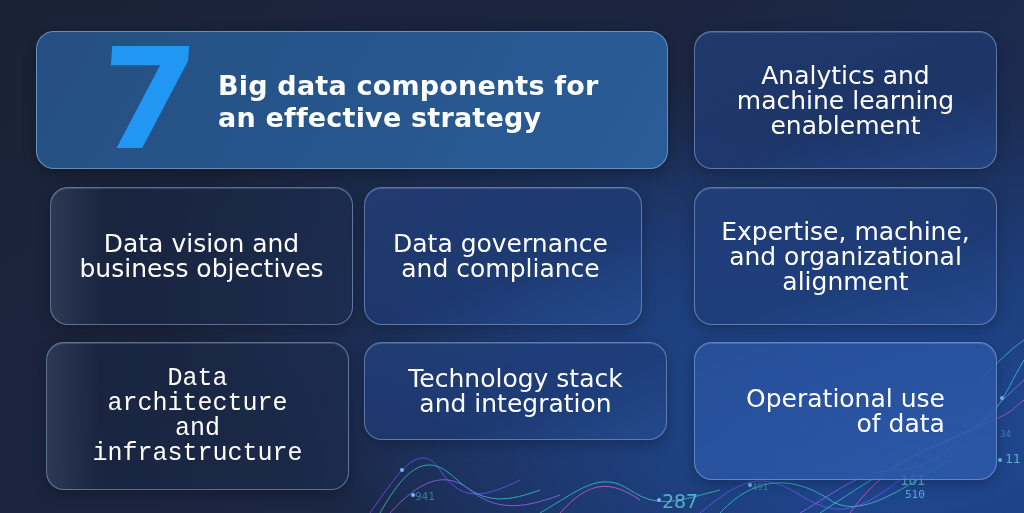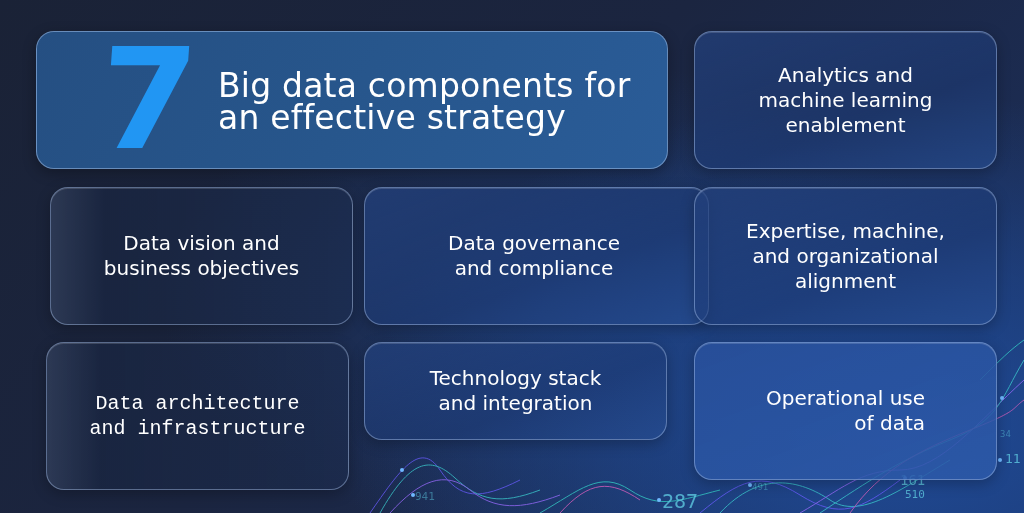--- a/index.html
+++ b/index.html
@@ -18,21 +18,21 @@
     }
     .card {
       position: absolute;
       border-radius: 18px;
       border: 1.5px solid rgba(170, 195, 235, 0.45);
       background: linear-gradient(160deg, rgba(80,110,160,0.22) 0%, rgba(40,70,130,0.12) 60%, rgba(50,90,160,0.18) 100%);
       box-shadow: inset 0 1px 0 rgba(255,255,255,0.15), 0 4px 14px rgba(0,0,0,0.25);
       display: flex; align-items: center; justify-content: center;
       text-align: center;
       color: #ffffff;
-      font-size: 20px;
+      font-size: 25px;
       line-height: 25px;
       padding: 0 24px;
       white-space: pre-line;
     }
     .card.dark {
       background: linear-gradient(90deg, rgba(60,75,105,0.55) 0%, rgba(25,38,66,0.65) 18%, rgba(28,45,80,0.55) 100%);
       margin-left: 16px;
     }
     .card.mid {
       background: linear-gradient(160deg, rgba(35,65,125,0.75) 0%, rgba(30,60,120,0.6) 60%, rgba(40,80,150,0.6) 100%);
@@ -51,21 +51,21 @@
     .hero-number {
       position: absolute; left: 62px; top: 8px;
       font-family: "DejaVu Sans", sans-serif;
       font-weight: bold;
       font-size: 140px; line-height: 120px;
       color: #2196f3;
       transform: skewX(-4deg);
     }
     .hero-title {
       position: absolute; left: 181px; top: 38px;
-      font-size: 33px; line-height: 32px; font-weight: normal;
+      font-size: 27px; line-height: 32px; font-weight: bold;
       color: #ffffff;
       white-space: pre-line;
       letter-spacing: 0.2px;
     }
   </style>
 </head>
 <body>
 
 <svg class="deco" viewBox="0 0 1024 513">
   <g fill="none" stroke-width="1" opacity="0.75">
@@ -107,21 +107,21 @@
 an effective strategy</div>
 </div>
 
 <div class="card mid" style="left:694px; top:31px; width:303px; height:138px;">Analytics and
 machine learning
 enablement</div>
 
 <div class="card dark" style="left:34px; top:187px; width:303px; height:138px;">Data vision and
 business objectives</div>
 
-<div class="card mid" style="left:364px; top:187px; width:345px; height:138px;padding-left:19px;">Data governance
+<div class="card mid" style="left:364px; top:187px; width:278px; height:138px;padding-left:19px;">Data governance
 and compliance</div>
 
 <div class="card mid" style="left:694px; top:187px; width:303px; height:138px;">Expertise, machine,
 and organizational
 alignment</div>
 
 <div class="card dark" style="left:30px; top:342px; width:303px; height:148px;font-family:Liberation Mono, monospace;">Data architecture
 and infrastructure</div>
 
 <div class="card mid" style="left:364px; top:342px; width:303px; height:98px;">Technology stack

